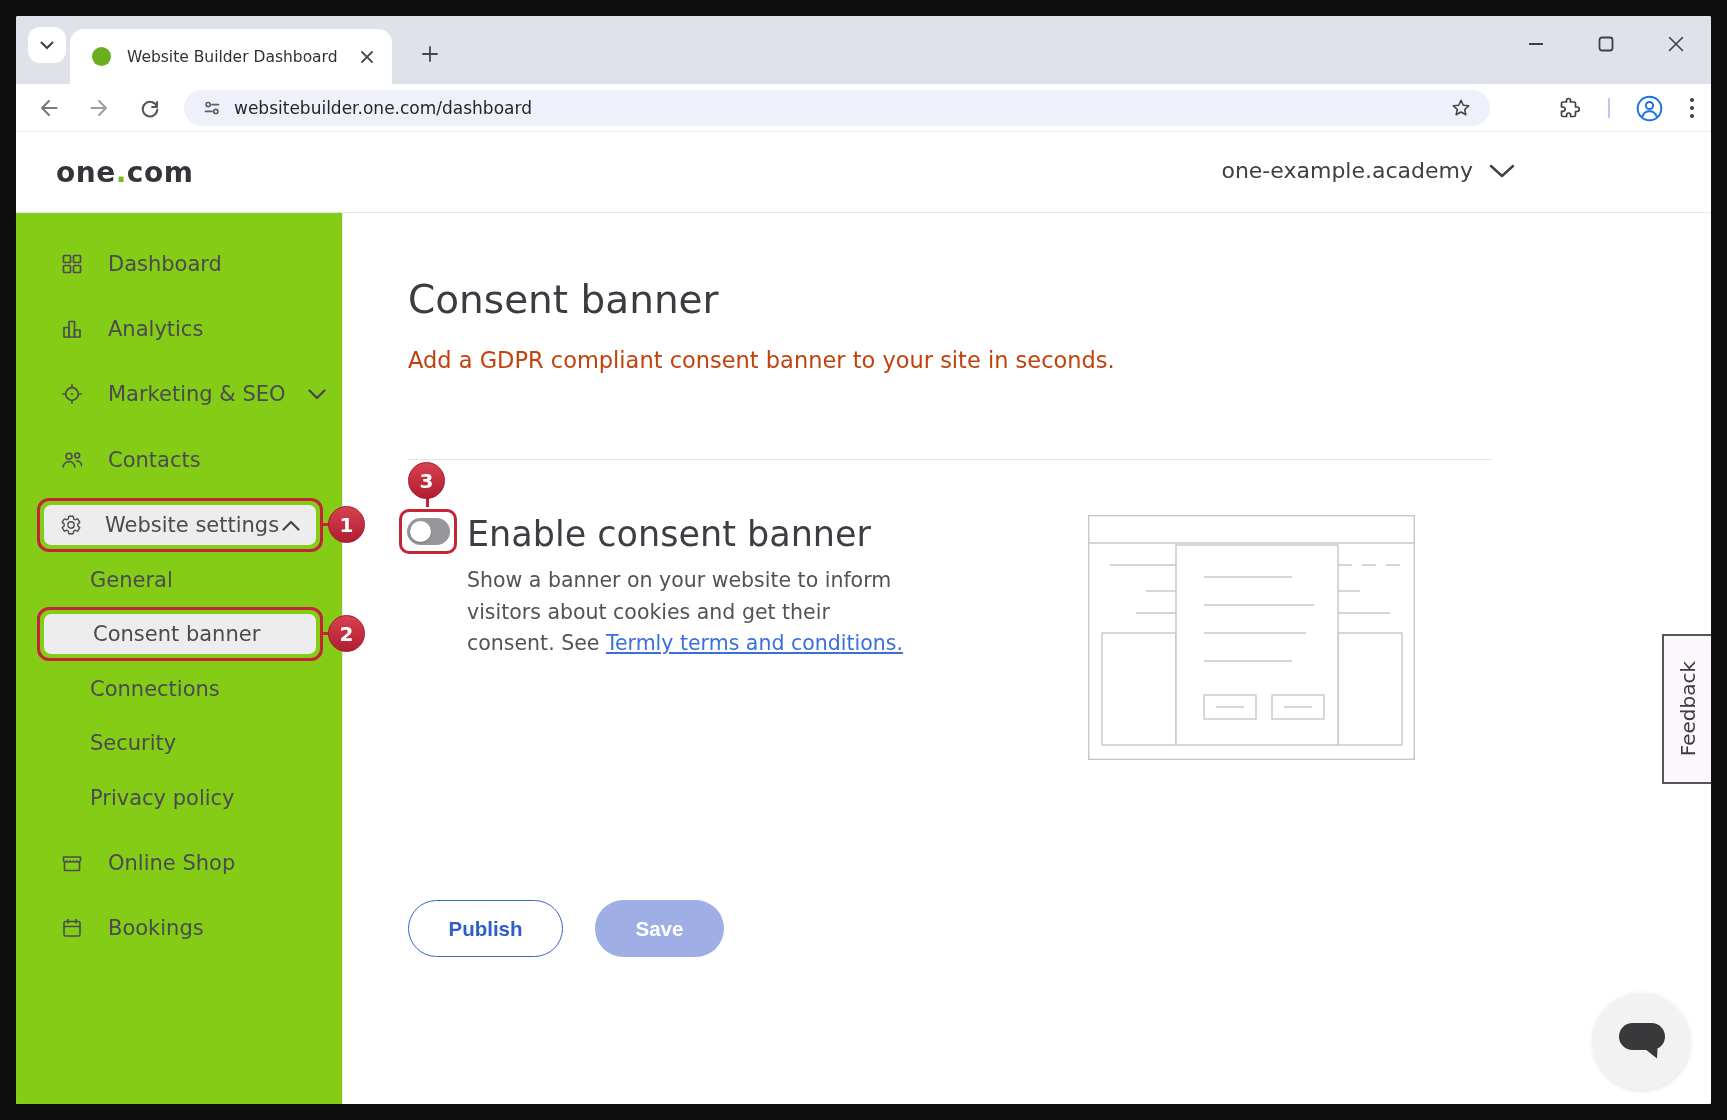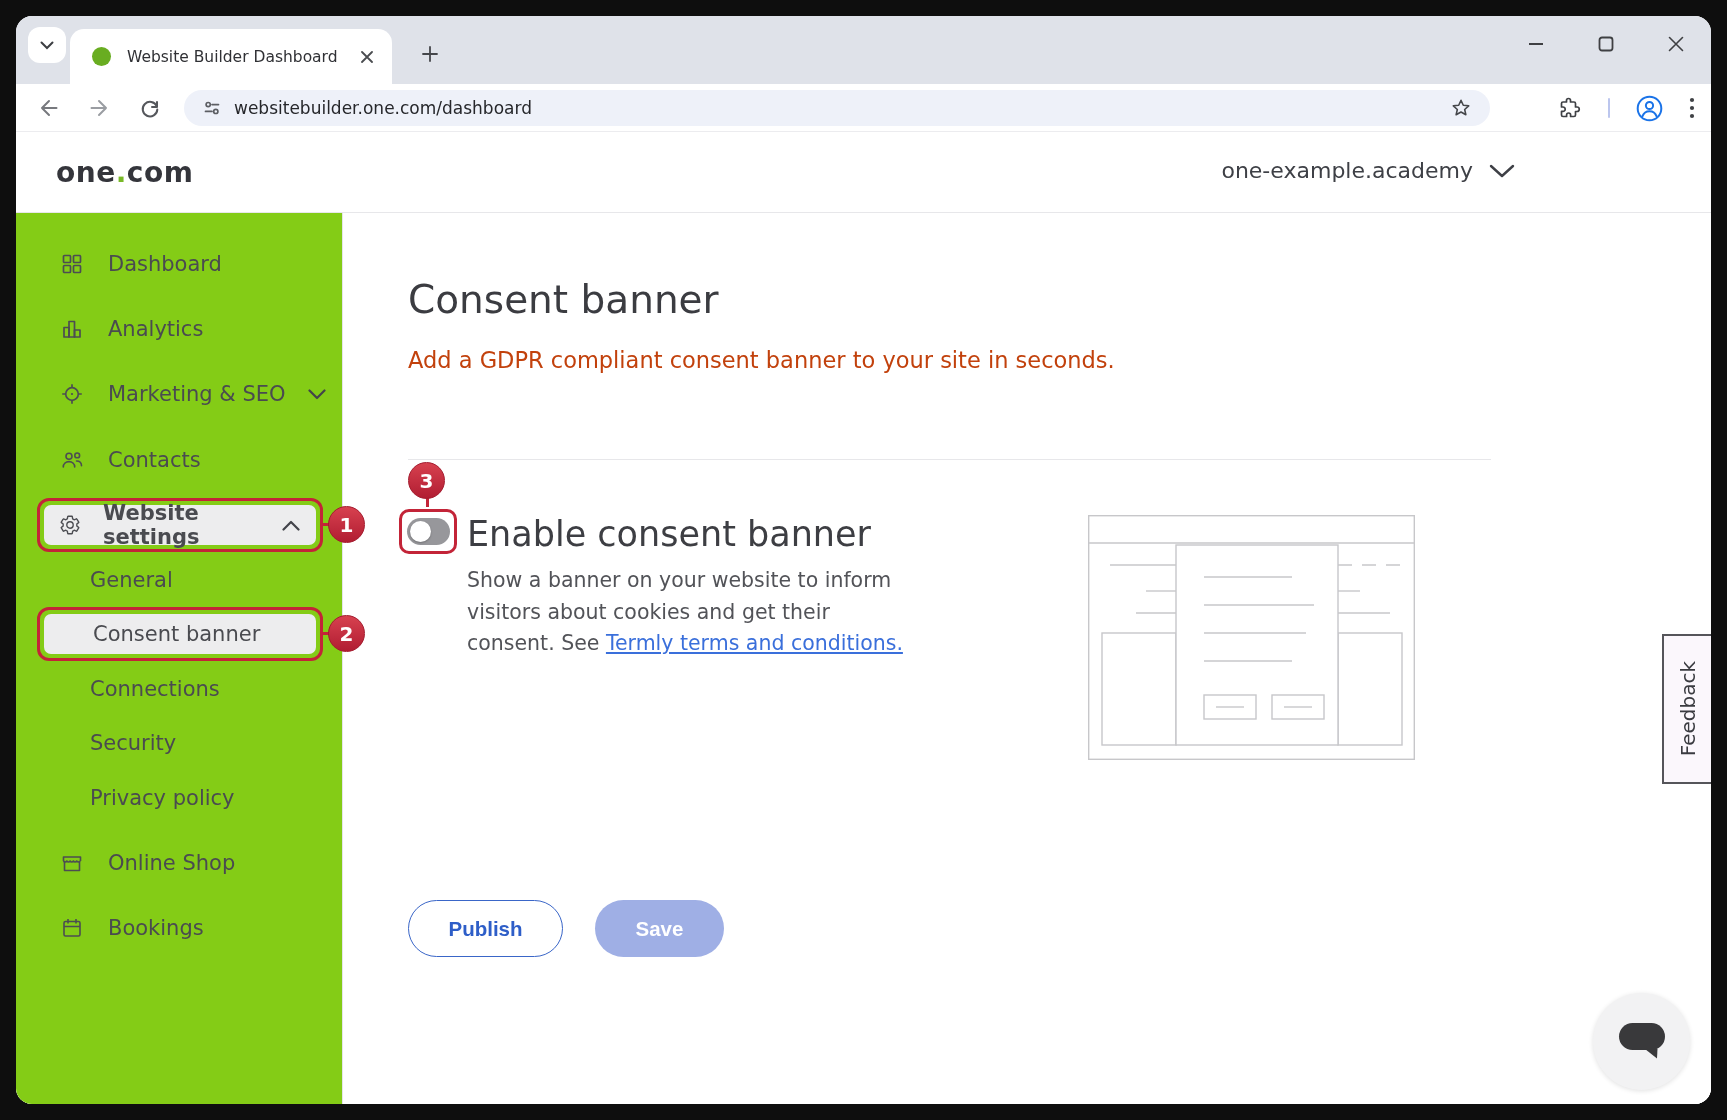--- a/index.html
+++ b/index.html
@@ -5,21 +5,21 @@
   * { margin:0; padding:0; box-sizing:border-box; }
   html,body { width:1727px; height:1120px; }
   body {
     background:#0e0e0e;
     font-family:"DejaVu Sans","Liberation Sans",sans-serif;
     position:relative;
     overflow:hidden;
   }
   .window {
     position:absolute; left:16px; top:16px; width:1695px; height:1088px;
-    background:#fff; border-radius:16px; overflow:hidden;
+    background:#fff; border-radius:2px; overflow:hidden;
   }
   
   .tabstrip { position:absolute; left:0; top:0; width:100%; height:68px; background:#dfe2e9; }
   .tab-search-btn {
     position:absolute; left:12px; top:11px; width:38px; height:36px; background:#fff;
     border-radius:12px; display:flex; align-items:center; justify-content:center;
   }
   .tab {
     position:absolute; left:54px; top:13px; width:322px; height:55px; background:#fff;
     border-radius:14px 14px 0 0; display:flex; align-items:center; padding:0 14px 0 22px;
@@ -261,21 +261,21 @@
                 <circle cx="8" cy="7.2" r="3"></circle>
                 <path d="M2.3 18 c0-3.4 2.6-5.4 5.7-5.4 s5.7 2 5.7 5.4"></path>
                 <circle cx="16.2" cy="6.4" r="2.4"></circle>
                 <path d="M15.5 12 c2.9 0 5 1.9 5 4.8"></path>
               </g>
             </svg>
         </span>
         <span>Contacts</span>
       </div>
 
-      <div class="ann-box" style="top:285px; height:54px;font-weight:bold;">
+      <div class="ann-box" style="top:285px; height:54px;">
         <div class="ann-inner" style="padding-left:15px;">
           <span class="ic" style="width:24px;height:24px;margin-right:22px;display:flex;align-items:center;justify-content:center;">
             <svg width="22" height="22" viewBox="0 0 24 24">
                 <path d="M19.4 13 c0-.3.1-.6.1-1 s0-.7-.1-1 l2-1.6 c.2-.1.2-.4.1-.6 l-2-3.3 c-.1-.2-.4-.3-.6-.2 l-2.4 1 c-.5-.4-1-.7-1.6-1 l-.4-2.5 c0-.2-.2-.4-.5-.4 h-4 c-.2 0-.4.2-.5.4 l-.4 2.5 c-.6.2-1.1.6-1.6 1 l-2.4-1 c-.2-.1-.5 0-.6.2 l-2 3.3 c-.1.2-.1.5.1.6 l2 1.6 c0 .3-.1.6-.1 1 s0 .7.1 1 l-2 1.6 c-.2.1-.2.4-.1.6 l2 3.3 c.1.2.4.3.6.2 l2.4-1 c.5.4 1 .7 1.6 1 l.4 2.5 c0 .2.2.4.5.4 h4 c.2 0 .4-.2.5-.4 l.4-2.5 c.6-.2 1.1-.6 1.6-1 l2.4 1 c.2.1.5 0 .6-.2 l2-3.3 c.1-.2.1-.5-.1-.6 Z M12 15.5 a3.5 3.5 0 1 1 0-7 a3.5 3.5 0 0 1 0 7 Z" fill="none" stroke="#4c4d52" stroke-width="1.5" stroke-linejoin="round"></path>
               </svg>
           </span>
           <span>Website settings</span>
           <span style="margin-left:auto;margin-right:16px;display:flex;">
             <svg width="18" height="11" viewBox="0 0 18 11">
                 <path d="M1.5 9.5 L9 2 L16.5 9.5" stroke="#43444a" stroke-width="2.2" fill="none" stroke-linecap="round" stroke-linejoin="round"></path>

